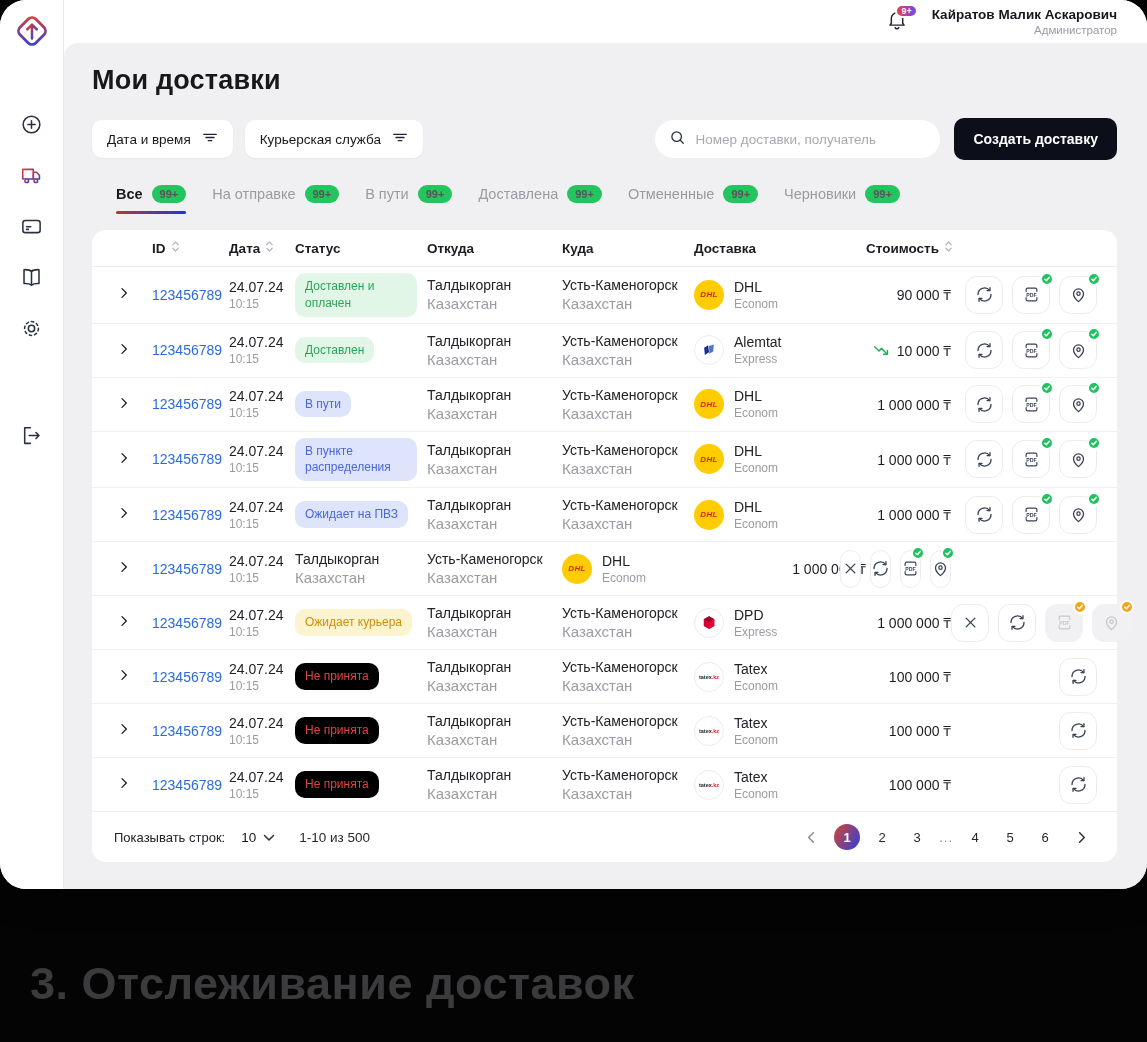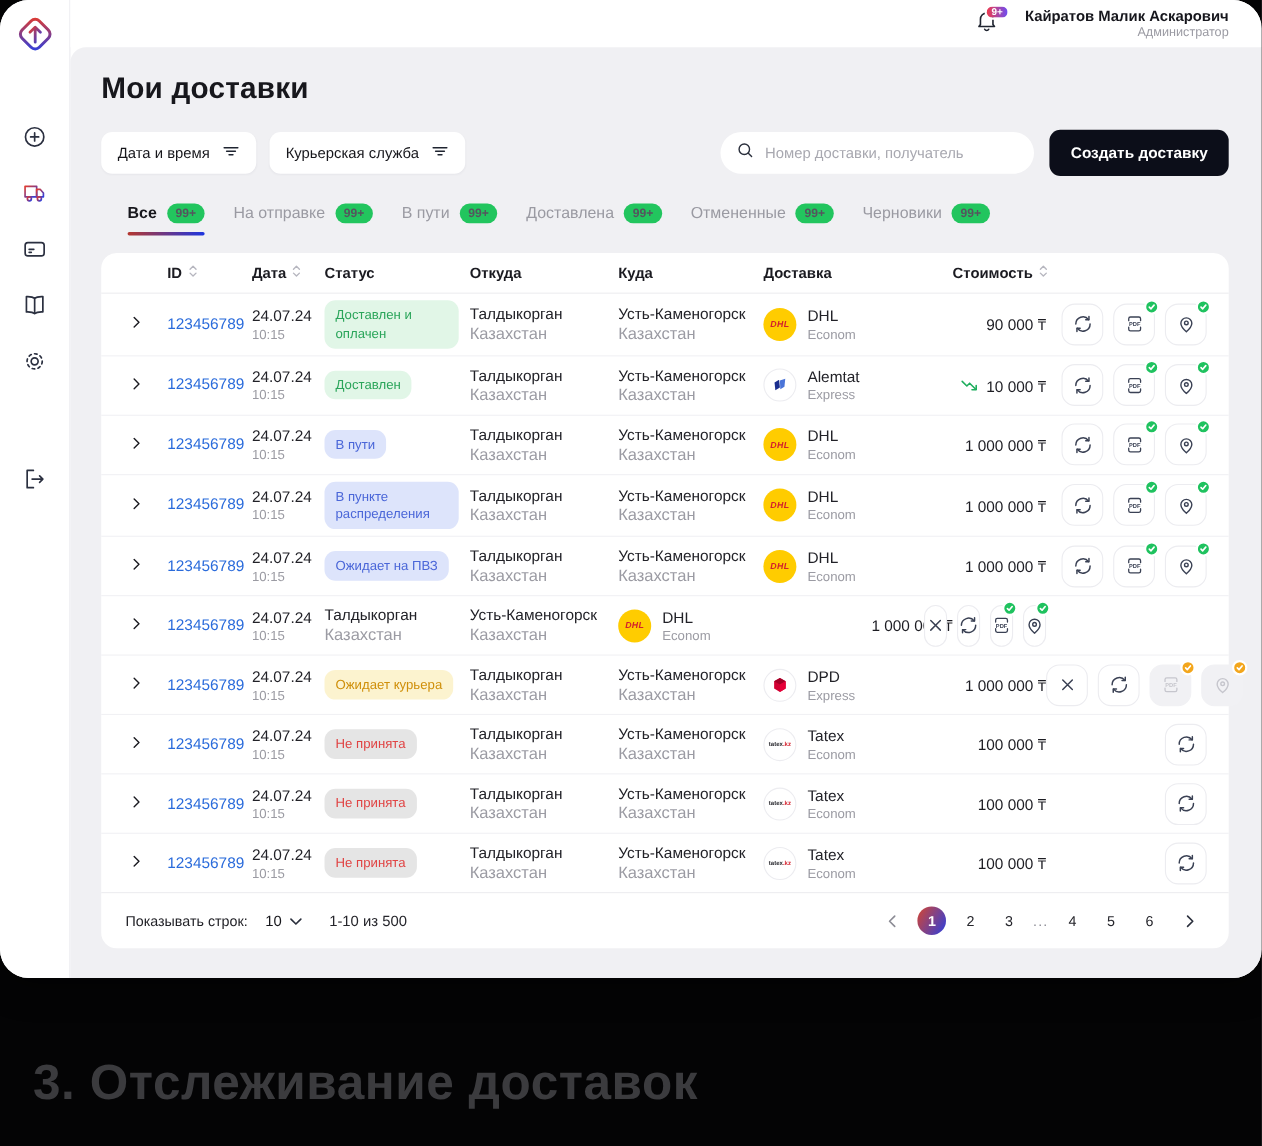--- a/index.html
+++ b/index.html
@@ -57,21 +57,21 @@
 
   .expander { width:24px; height:24px; background:none; border:none; cursor:pointer; color:#1b1b21; display:flex; align-items:center; justify-content:center; }
   .expander svg { width:14px; height:14px; }
   .id-link { color:#2a6bdb; font-size:14px; text-decoration:none; cursor:pointer; }
   .date { font-size:14px; color:#222228; }
   .time { font-size:12px; color:#9b9ba3; margin-top:2px; }
   .chip { display:inline-block; max-width:122px; border-radius:10px; padding:5px 10px; font-size:12px; font-weight:500; line-height:1.4; }
   .chip.green  { background:#e1f6e7; color:#2aa55a; }
   .chip.blue   { background:#dde4fb; color:#4a66d8; }
   .chip.yellow { background:#fcf3cf; color:#cf8f0a; }
-  .chip.red    { background:#e5e5e5; color:#e04343; }
+  .chip.red    { background:#000000; color:#e04343; }
   .city { font-size:14px; color:#222228; }
   .country { font-size:15px; color:#9b9ba3; margin-top:2px; }
 
   .c-carrier { display:flex; align-items:center; gap:10px; }
   .logo { width:30px; height:30px; border-radius:50%; display:flex; align-items:center; justify-content:center; flex-shrink:0; overflow:hidden; }
   .logo.dhl { background:#ffcc00; color:#d3202c; font-size:8px; font-weight:800; font-style:italic; letter-spacing:.3px; }
   .logo.ring { background:#fff; border:1px solid #ececf0; }
   .logo.ring svg { width:18px; height:18px; }
   .logo.tatex { background:#fff; border:1px solid #ececf0; font-size:5.5px; font-weight:700; color:#26262c; }
   .logo.tatex i { color:#d3202c; font-style:normal; }

